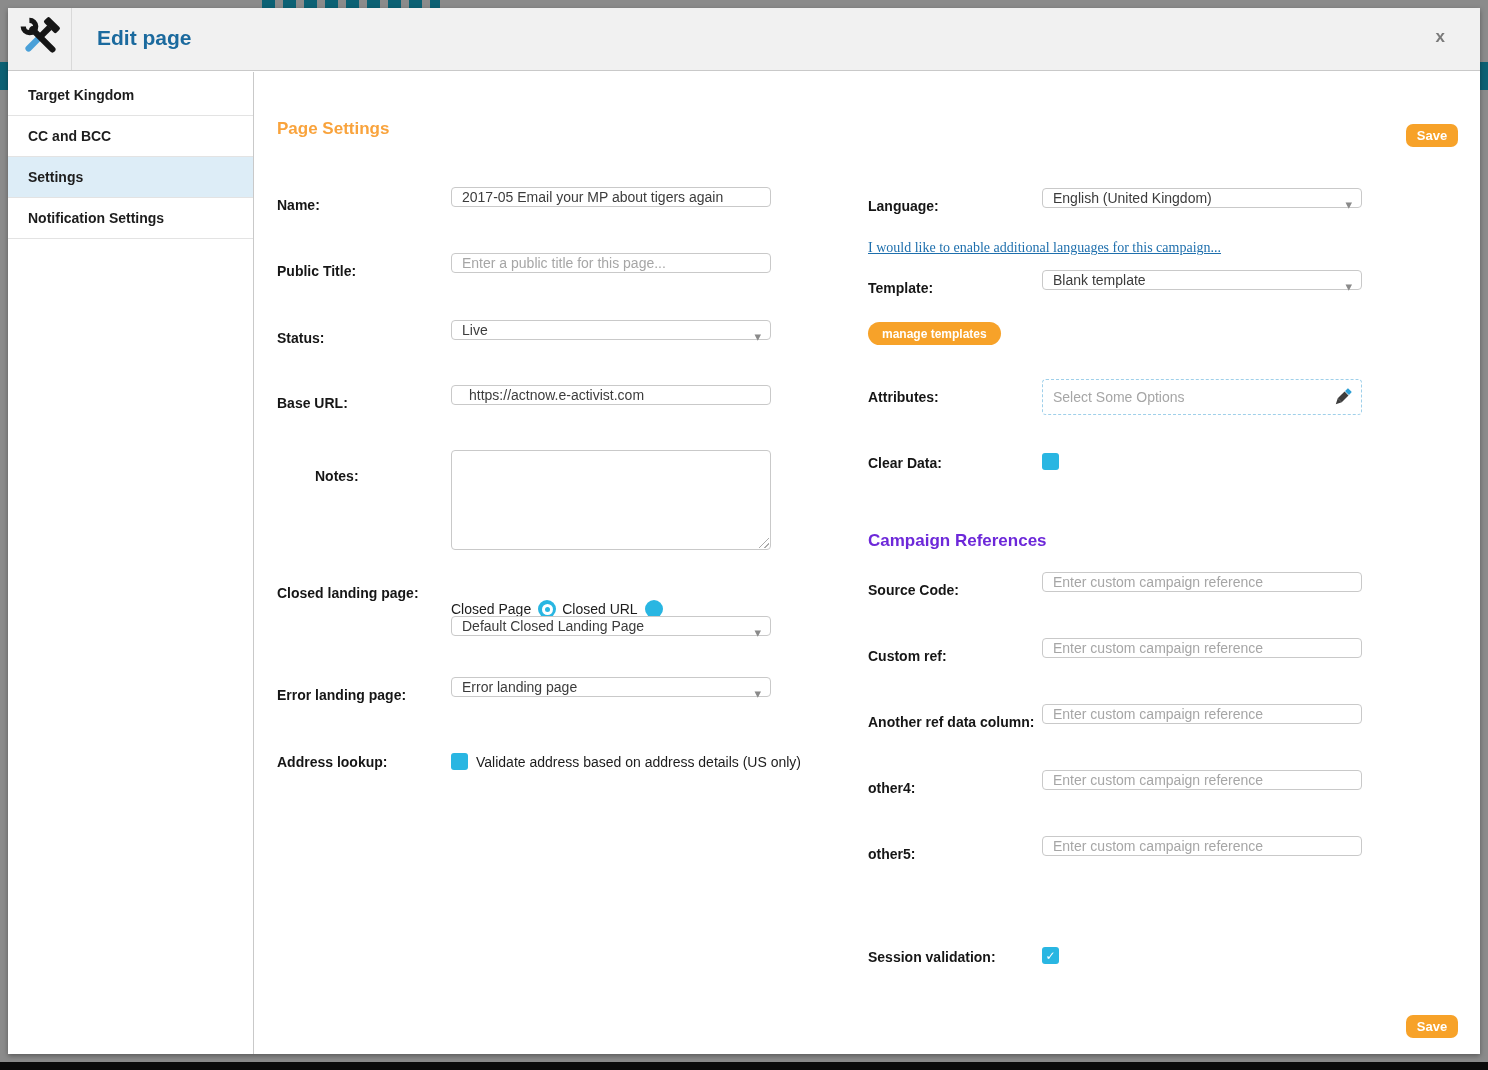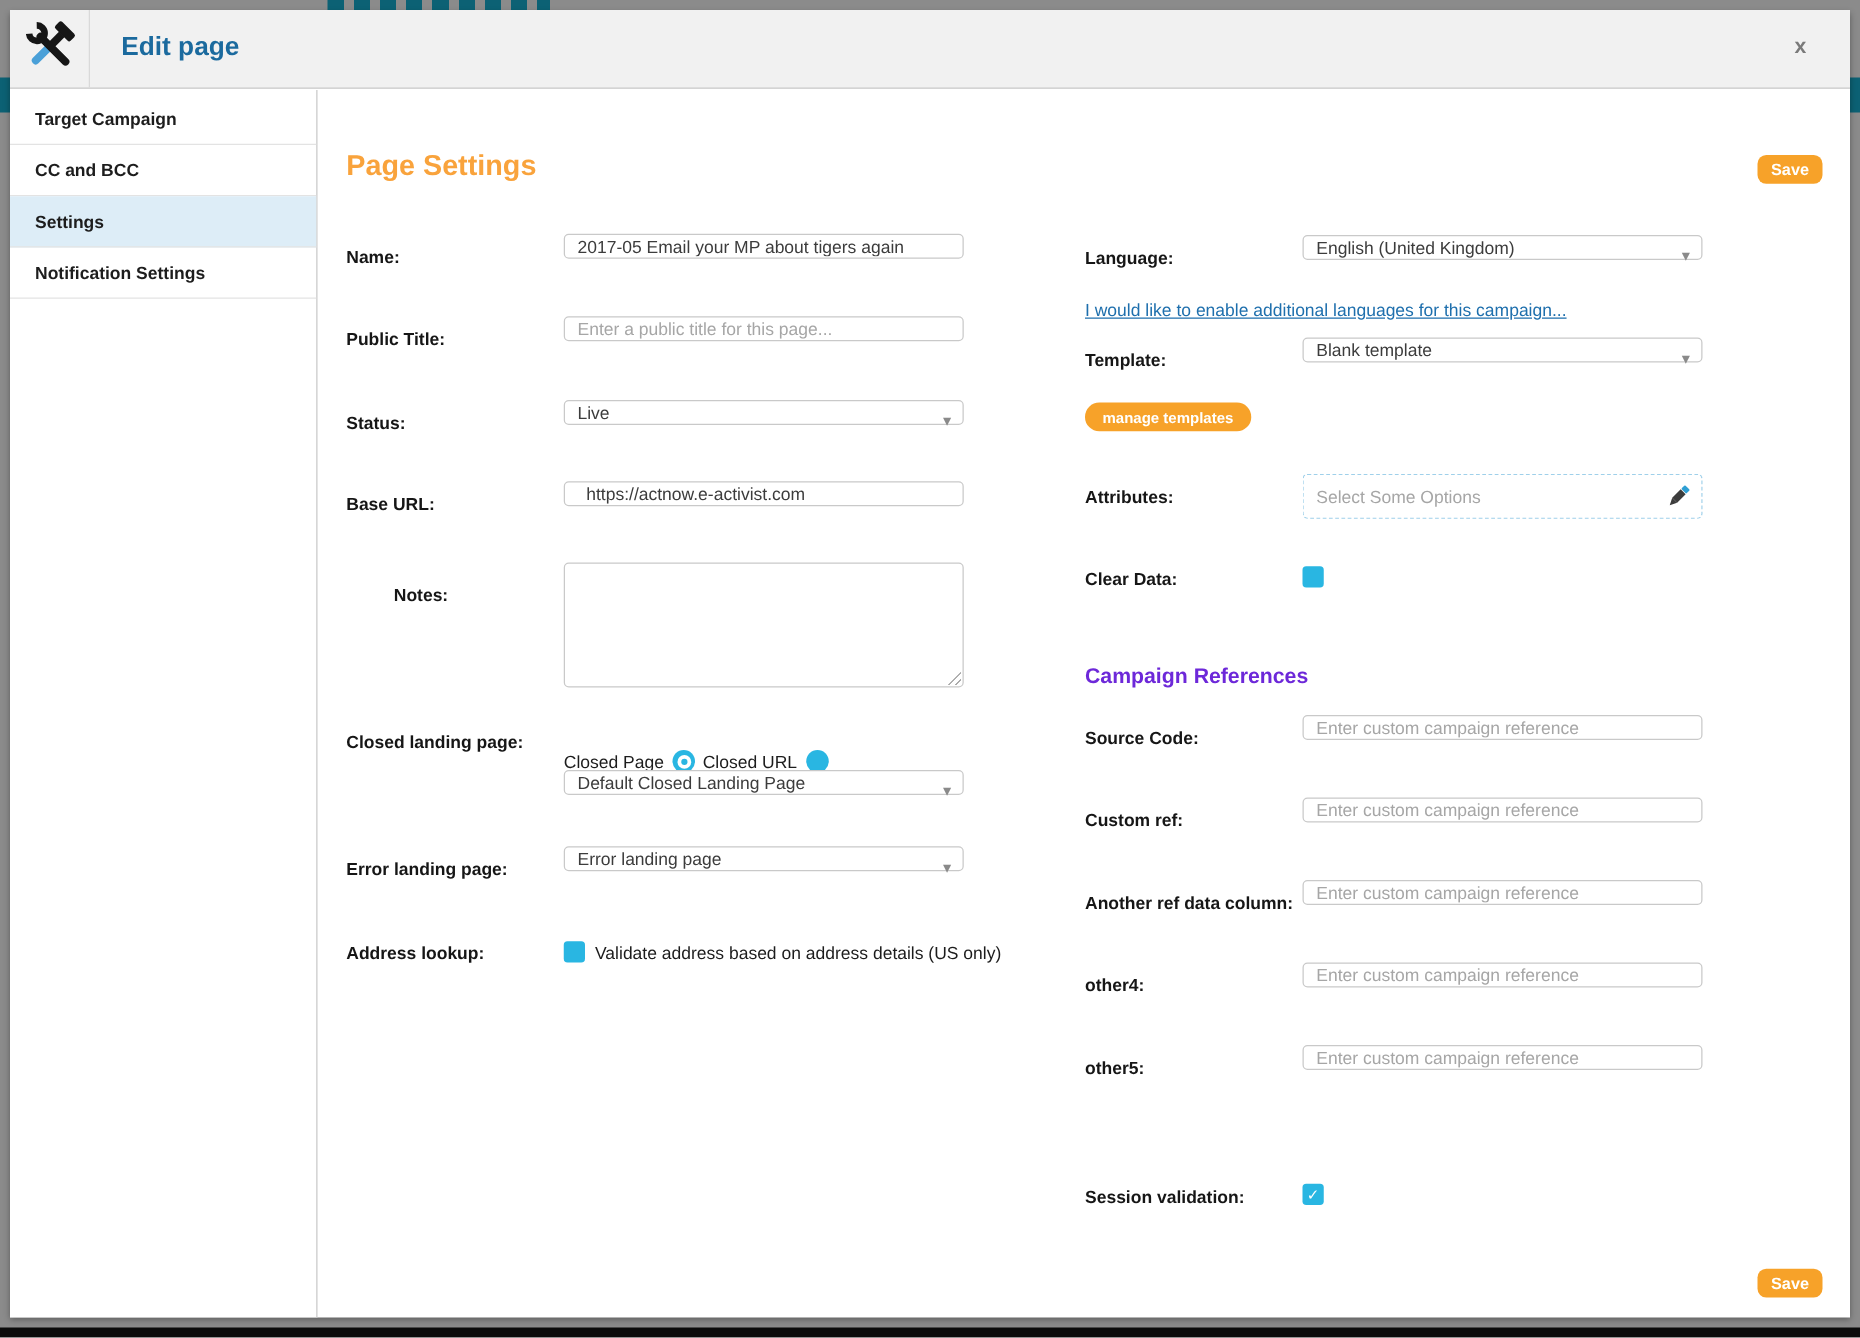--- a/index.html
+++ b/index.html
@@ -47,21 +47,21 @@
     border-right:1px solid #c9c9c9;padding-top:3px;box-sizing:content-box;
   }
   .side-item{
     height:40px;line-height:40px;padding-left:20px;font-size:14px;font-weight:bold;color:#1d1d1d;
     border-bottom:1px solid #e3e3e3;cursor:pointer;
   }
   .side-item.active{background:#ddedf7;}
 
   
   .main{position:absolute;left:246px;top:64px;right:0;bottom:0;}
-  .page-heading{position:absolute;left:23px;top:47px;font-size:23px;font-weight:bold;color:#f9a33c;}
+  .page-heading{position:absolute;left:23px;top:47px;font-size:17px;font-weight:bold;color:#f9a33c;}
   .section-heading{position:absolute;font-size:17px;font-weight:bold;color:#6d28d9;}
 
   .lbl{position:absolute;font-size:14px;font-weight:bold;color:#161616;white-space:nowrap;}
   .input,.select,.ta{
     position:absolute;width:320px;height:20px;box-sizing:border-box;
     border:1px solid #c9c9c9;border-radius:4px;background:#fff;
     font-family:"Liberation Sans","DejaVu Sans",sans-serif;font-size:14px;color:#3c3c3c;
   }
   .input{padding:0 10px;}
   .input::placeholder{color:#a6a6a6;opacity:1;}
@@ -97,21 +97,21 @@
   .radio-ring{width:11px;height:11px;border-radius:50%;background:#fff;display:flex;align-items:center;justify-content:center;}
   .radio-dot{width:5px;height:5px;border-radius:50%;background:#29b6e2;}
 
   .attr-box{
     position:absolute;width:320px;height:36px;box-sizing:border-box;border:1px dashed #9fd0ea;
     border-radius:4px;background:#fff;display:flex;align-items:center;padding:0 34px 0 10px;cursor:pointer;
   }
   .attr-placeholder{font-size:14px;color:#a6a6a6;}
   .attr-pencil{position:absolute;right:7px;top:6px;width:22px;height:22px;cursor:pointer;}
 
-  .lang-link{position:absolute;font-size:14px;color:#1e6fad;text-decoration:underline;cursor:pointer;}
+  .lang-link{position:absolute;font-size:14px;color:#1e6fad;text-decoration:underline;cursor:pointer;font-family:Liberation Serif, serif;}
   .chk-text{position:absolute;font-size:14px;color:#1c1c1c;white-space:nowrap;}
 </style>
 </head>
 <body>
 
 <div class="bg-glyphs"></div>
 <div class="bg-teal-left"></div>
 <div class="bg-teal-right"></div>
 <div class="bottom-bar"></div>
 
@@ -127,21 +127,21 @@
           <line x1="14" y1="14" x2="35" y2="35" stroke="#161616" stroke-width="6.5" stroke-linecap="round"></line>
           <circle cx="11" cy="11" r="6.5" fill="none" stroke="#161616" stroke-width="5.5" stroke-dasharray="30 11" transform="rotate(-91 11 11)"></circle>
         </svg>
       </span>
     </div>
     <div class="modal-title">Edit page</div>
     <div class="close-x">x</div>
   </div>
 
   <div class="sidebar">
-    <div class="side-item">Target Campaign</div>
+    <div class="side-item">Target Kingdom</div>
     <div class="side-item">CC and BCC</div>
     <div class="side-item active">Settings</div>
     <div class="side-item">Notification Settings</div>
   </div>
 
   <div class="main">
 
     <div class="page-heading">Page Settings</div>
     <button class="btn-save" style="top:52px;left:1152px;">Save</button>
 

